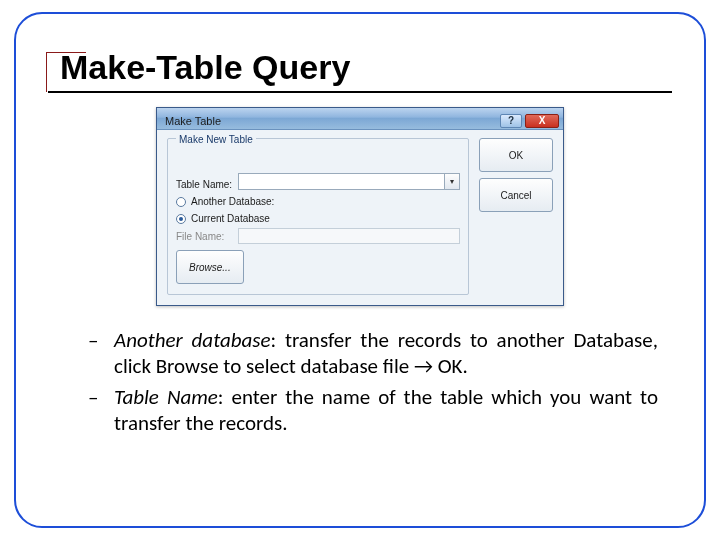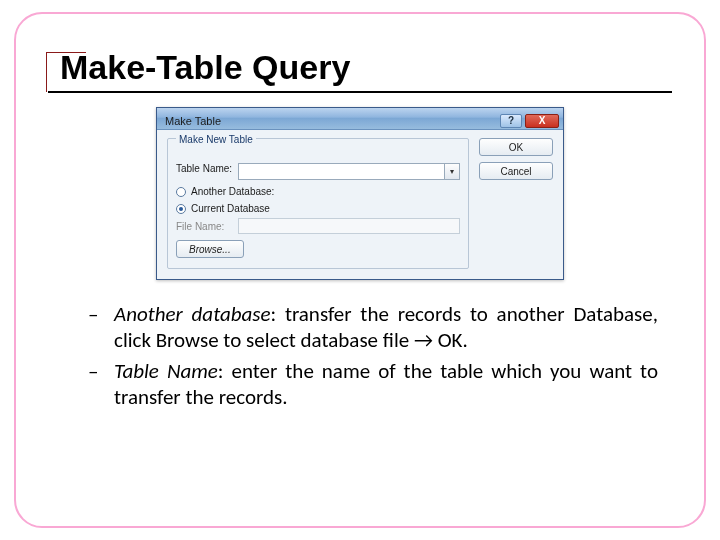--- a/index.html
+++ b/index.html
@@ -9,21 +9,21 @@
     background: #fff;
     font-family: Georgia, 'Times New Roman', serif;
     position: relative;
   }
   .slide-frame {
     position: absolute;
     top: 12px;
     left: 14px;
     right: 14px;
     bottom: 12px;
-    border: 2px solid #f9a8d4;
+    border: 2px solid #1d4ed8;
     border-radius: 28px;
     padding: 20px 28px 18px 28px;
   }
   .corner-lines {
     position: absolute;
     top: 38px;
     left: 30px;
     width: 40px;
     height: 40px;
   }
@@ -88,21 +88,21 @@
   }
   .groupbox-label {
     position: relative;
     top: -12px;
     background: #eef3f8;
     padding: 0 3px;
     font-size: 10px;
     color: #1a3a6a;
     display: inline-block;
   }
-  .row { display: flex; align-items: flex-start; margin-top: 6px; }
+  .row { display: flex; align-items: flex-end; margin-top: 16px; }
   .lbl { font-size: 10px; color: #1a1a1a; min-width: 62px; }
   .combo {
     flex: 1;
     display: flex;
     height: 17px;
   }
   .combo-input {
     flex: 1;
     border: 1px solid #9ab;
     border-right: none;
@@ -128,21 +128,21 @@
     width: 4px; height: 4px; background: #2a5a9a; border-radius: 50%;
   }
   .file-row { display: flex; align-items: center; margin-top: 4px; }
   .file-row .lbl { color: #888; }
   .file-input {
     flex: 1; height: 16px; border: 1px solid #c4cfd9;
     background: #f6f8fa; font-size: 10px; padding: 0 3px;
   }
   .browse-row { display: flex; justify-content: flex-start; margin-top: 6px; font-style: italic; }
   .btn {
-    height: 18px; min-width: 64px;
+    height: 34px; min-width: 64px;
     border: 1px solid #8aa0b8;
     background: linear-gradient(#fefefe,#e6ecf2);
     border-radius: 3px;
     font-size: 10px;
     display: flex; align-items: center; justify-content: center;
     color: #222;
     padding: 0 12px;
   }
   .dlg-right { width: 74px; display: flex; flex-direction: column; gap: 6px; }
   .dlg-right .btn { width: 100%; }

